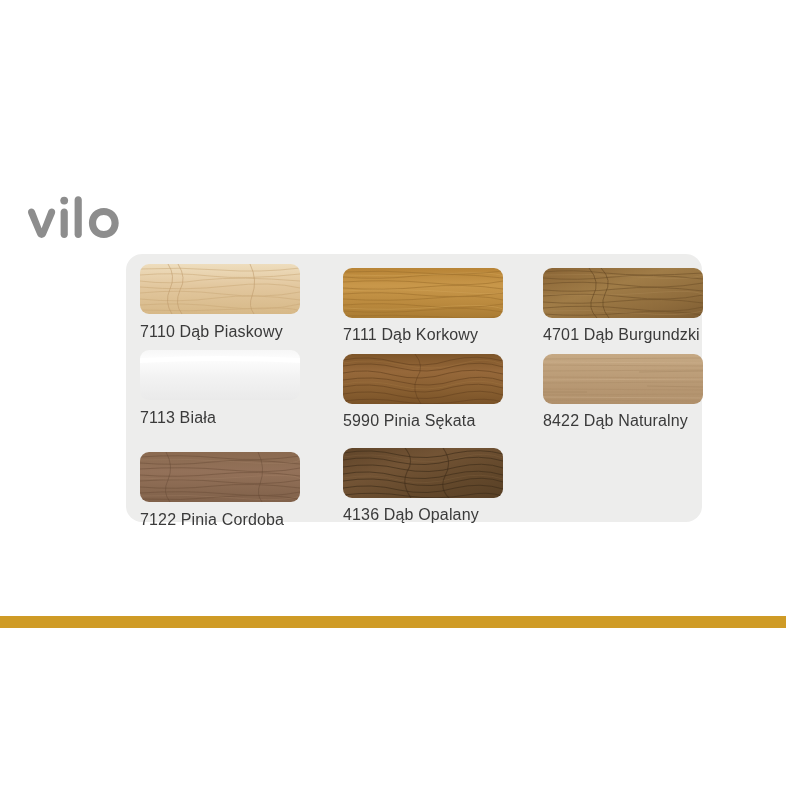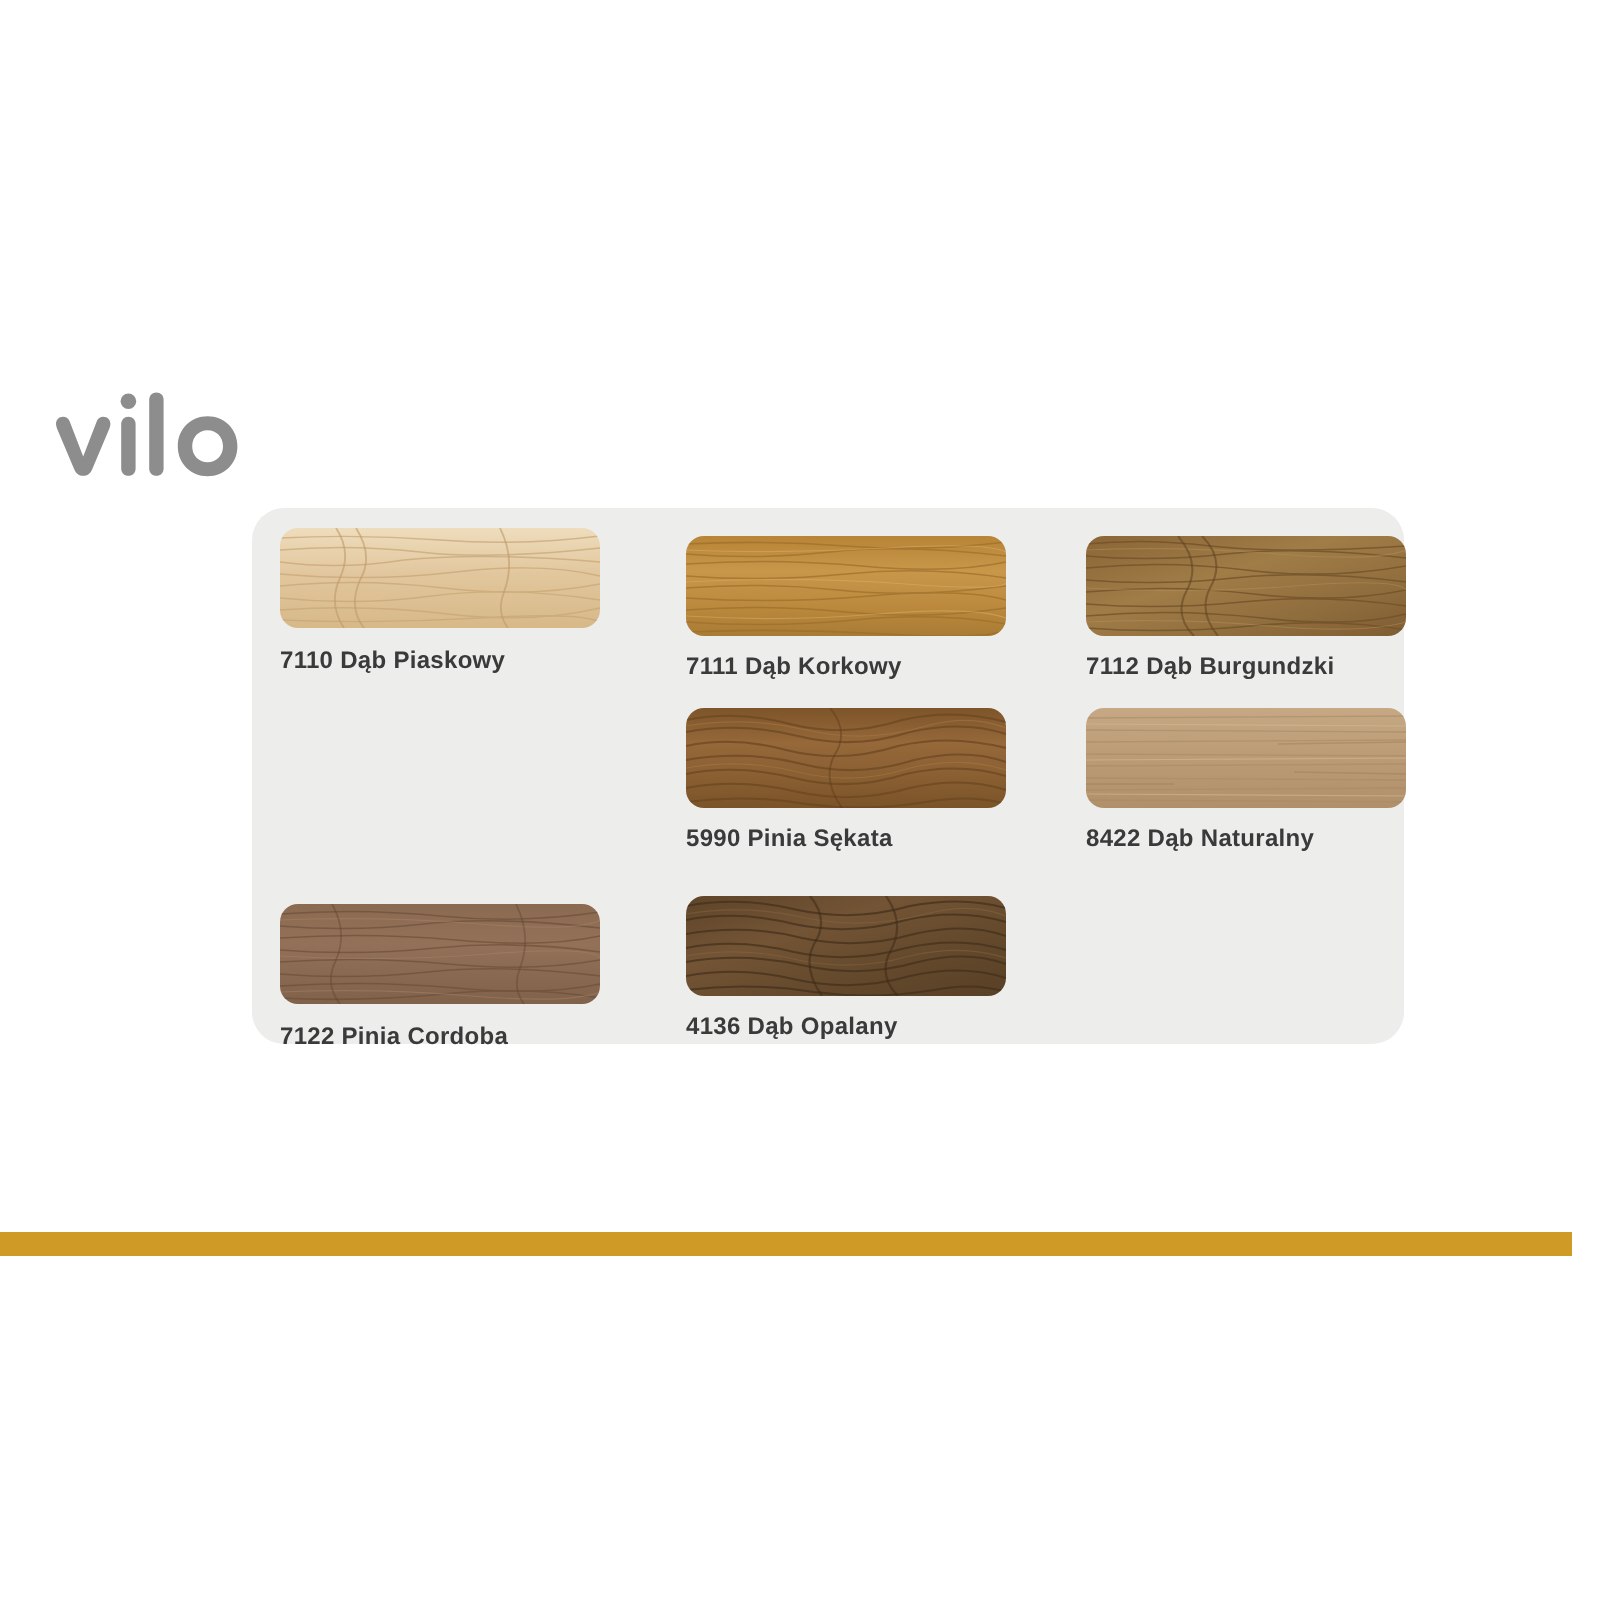--- a/index.html
+++ b/index.html
@@ -77,25 +77,24 @@
     border-radius: 9px;
     position: relative;
     overflow: hidden;
   }
   .swatch-chip .grain {
     position: absolute;
     inset: 0;
   }
   .swatch-label {
     margin-top: 8px;
-    font-size: 12px;
+    font-size: 16px;
     color: #3a3a3a;
     letter-spacing: 0.15px;
     white-space: nowrap;
-    font-weight: bold;
   }
   .swatch-cell.col-0 .swatch-label { margin-top: 9px; }
 
   
   #accent-bar {
     position: absolute;
     left: 0px;
     top: 616px;
     width: 786px;
     height: 12px;
@@ -224,23 +223,40 @@
             <path d="M0 7 Q48 5 96 9 T160 7"></path>
               <path d="M0 26 Q52 29 104 25 T160 27"></path>
             <path d="M0 43 Q46 41 92 45 T160 43"></path>
           </g>
           <g stroke="#5e4321" fill="none" stroke-width="1" opacity="0.55">
             <path d="M46 0 Q58 14 50 28 Q44 40 54 50"></path>
             <path d="M58 0 Q70 12 62 26 Q56 38 66 50"></path>
           </g>
         </svg>
       </div>
-      <div class="swatch-label">7112 Dąb Burgundzki</div>
-    </div>
-
+      <div class="swatch-label">4701 Dąb Burgundzki</div>
+    </div>
+
+    <div class="swatch-cell col-0 row-1">
+      <div class="swatch-chip">
+        <svg class="grain" viewBox="0 0 160 50" preserveAspectRatio="none">
+          <defs>
+            <linearGradient id="g7113" x1="0" y1="0" x2="0" y2="1">
+              <stop offset="0%" stop-color="#f7f7f7"></stop>
+                <stop offset="18%" stop-color="#fdfdfd"></stop>
+              <stop offset="55%" stop-color="#f2f2f2"></stop>
+                <stop offset="100%" stop-color="#eaeaea"></stop>
+            </linearGradient>
+          </defs>
+          <rect width="160" height="50" fill="url(#g7113)"></rect>
+          <path d="M0 8 Q80 4 160 8 L160 13 Q80 9 0 13 Z" fill="#ffffff" opacity="0.85"></path>
+        </svg>
+      </div>
+      <div class="swatch-label">7113 Biała</div>
+    </div>
 
     <div class="swatch-cell col-1 row-1">
       <div class="swatch-chip">
         <svg class="grain" viewBox="0 0 160 50" preserveAspectRatio="none">
           <defs>
             <linearGradient id="g7120" x1="0" y1="0" x2="0" y2="1">
               <stop offset="0%" stop-color="#7d5529"></stop>
                 <stop offset="35%" stop-color="#96683a"></stop>
               <stop offset="70%" stop-color="#895f31"></stop>
                 <stop offset="100%" stop-color="#7a5328"></stop>

